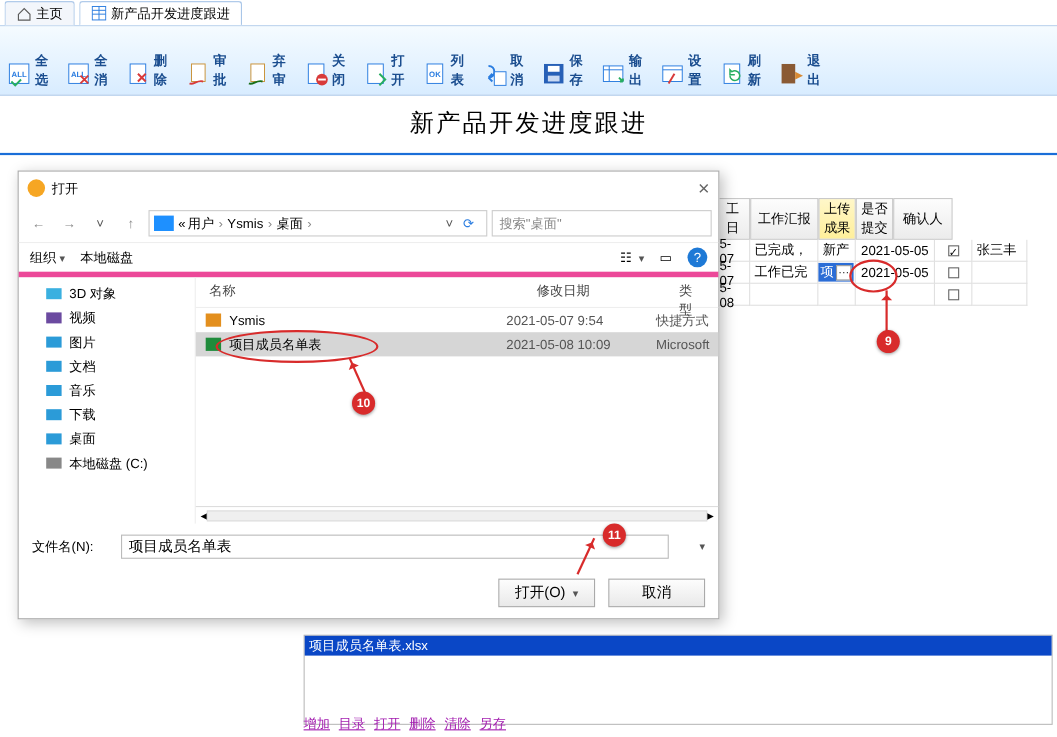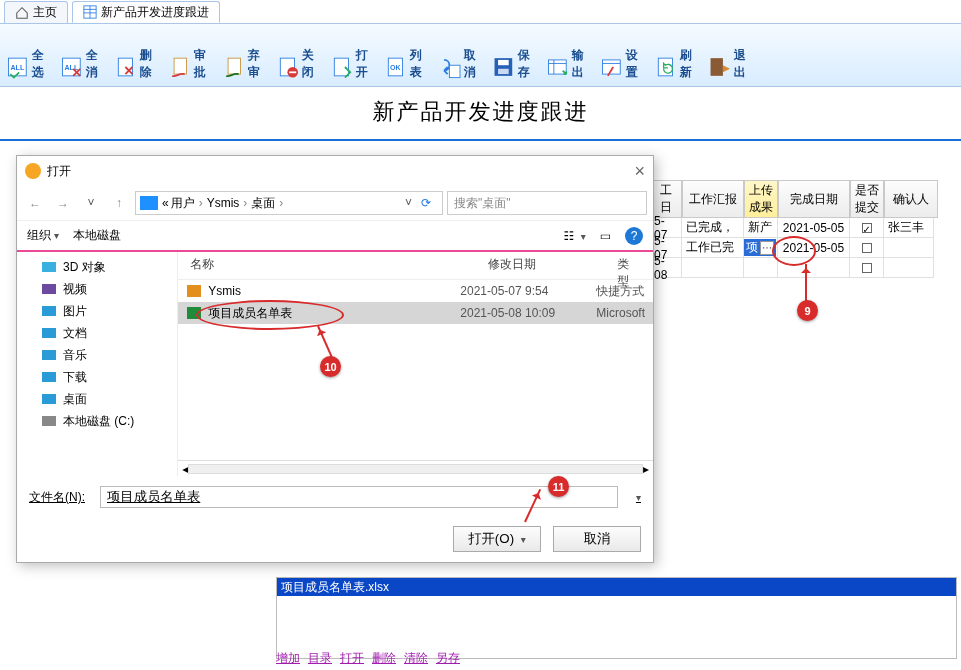--- a/index.html
+++ b/index.html
@@ -42,39 +42,39 @@
   .dialog { position: absolute; top: 155px; left: 16px; width: 638px; height: 408px; background: #fff; border: 1px solid #aaa; box-shadow: 3px 3px 12px rgba(0,0,0,.25); z-index: 20; display: flex; flex-direction: column; }
   .dlg-title { display: flex; align-items: center; height: 30px; padding: 0 8px; }
   .dlg-title .ic { width: 16px; height: 16px; background: #f6a623; border-radius: 50%; margin-right: 6px; }
   .dlg-title .close { margin-left: auto; font-size: 18px; color: #666; cursor: pointer; }
   .dlg-nav { display: flex; align-items: center; height: 34px; padding: 0 6px; gap: 4px; }
   .nav-arrow { width: 24px; height: 24px; display: flex; align-items: center; justify-content: center; color: #888; }
   .breadcrumb { flex: 1; height: 24px; border: 1px solid #ccc; display: flex; align-items: center; padding: 0 4px; gap: 2px; }
   .bc-mon { width: 18px; height: 14px; background: #1e90ff; margin-right: 2px; }
   .bc-sep { color: #888; padding: 0 2px; }
   .search { width: 200px; height: 24px; border: 1px solid #ccc; display: flex; align-items: center; padding: 0 6px; color: #888; }
-  .dlg-tools { display: flex; align-items: center; height: 32px; padding: 0 10px; gap: 14px; border-top: 1px solid #eee; border-bottom: 2px solid #ec4899; }
+  .dlg-tools { display: flex; align-items: center; height: 32px; padding: 0 10px; gap: 14px; border-top: 1px solid #eee; border-bottom: 5px solid #ec4899; }
   .dlg-tools .spacer { flex: 1; }
   .dlg-body { flex: 1; display: flex; min-height: 0; }
   .nav-tree { width: 164px; border-right: 1px solid #eee; padding: 4px 20px; overflow: hidden; }
   .nav-item { display: flex; align-items: center; gap: 6px; height: 22px; padding: 0 4px; }
   .nav-item .ic { width: 16px; height: 16px; }
   .file-list { flex: 1; display: flex; flex-direction: column; }
   .fl-head { display: flex; height: 28px; border-bottom: 1px solid #eee; }
   .fl-head > div { padding: 4px 12px; color: #444; }
   .fl-row { display: flex; align-items: center; height: 22px; padding: 0 8px; gap: 6px; }
   .fl-row.sel { background: #d6d6d6; }
   .fl-name { flex: 0 0 268px; display: flex; align-items: center; gap: 6px; }
   .fl-date { flex: 0 0 130px; color: #555; }
   .fl-type { flex: 1; color: #555; }
   .fl-icon { width: 16px; height: 16px; }
   .dlg-scroll { height: 16px; border-top: 1px solid #ddd; display: flex; align-items: center; padding: 0 4px; }
   .dlg-scroll .bar { flex: 1; height: 10px; background: #efefef; border: 1px solid #ddd; }
   .dlg-footer { padding: 10px 12px; }
-  .fname-row { display: flex; align-items: center; gap: 15px; margin-bottom: 18px; text-decoration: underline; }
+  .fname-row { display: flex; align-items: center; gap: 25px; margin-bottom: 18px; }
   .fname-row label { white-space: nowrap; }
   .fname-row input { flex: 1; height: 22px; border: 1px solid #bbb; padding: 0 6px; }
   .btn-row { display: flex; justify-content: flex-end; gap: 12px; }
   .btn { width: 88px; height: 26px; border: 1px solid #aaa; background: linear-gradient(#fdfdfd,#e9e9e9); cursor: pointer; }
   .down-caret { margin-left: 3px; font-size: 10px; color: #555; }
 
   
   .preview-pane { position: absolute; top: 577px; left: 276px; right: 4px; height: 82px; border: 1px solid #bbb; }
   .preview-file { height: 18px; background: #0a47c6; color: #fff; padding: 0 4px; display: flex; align-items: center; }
   .action-links { position: absolute; top: 650px; left: 276px; display: flex; gap: 8px; font-size: 12px; }
@@ -209,21 +209,20 @@
   </div>
 
 <div class="page-title">新产品开发进度跟进</div>
 
 <div class="data-area">
   <div class="grid-head">
     <div class="gh-cell" style="width:32px">工日</div>
     <div class="gh-cell" style="width:62px">工作汇报</div>
     <div class="gh-cell yellow" style="width:34px;white-space:pre-line">上传
 成果</div>
-    <div class="gh-cell" style="width:72px">完成日期</div>
     <div class="gh-cell" style="width:34px;white-space:pre-line">是否
 提交</div>
     <div class="gh-cell" style="width:54px">确认人</div>
   </div>
   <div id="grid-body">
       <div class="grid-row">
         <div class="gd-cell" style="width:32px">5-07</div>
         <div class="gd-cell" style="width:62px">已完成，</div>
         <div class="gd-cell" style="width:34px">新产</div>
         <div class="gd-cell c" style="width:72px">2021-05-05</div>

